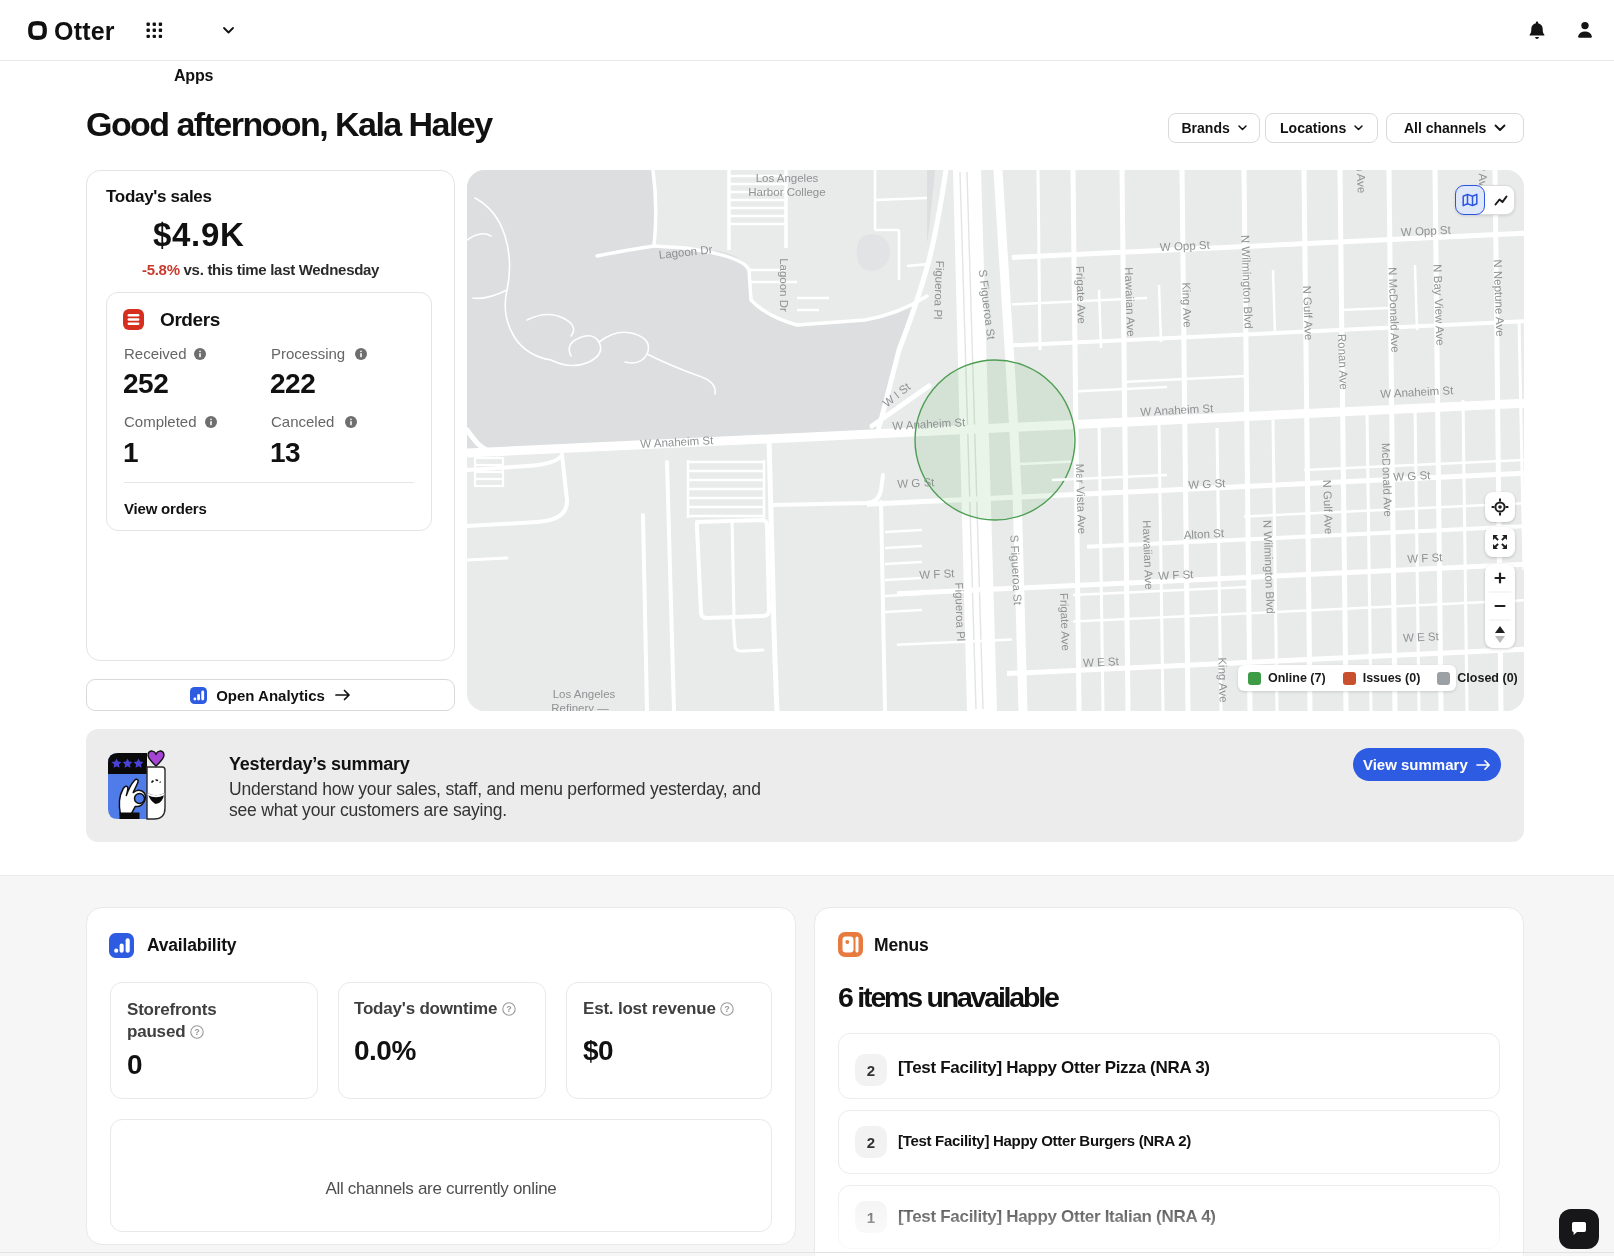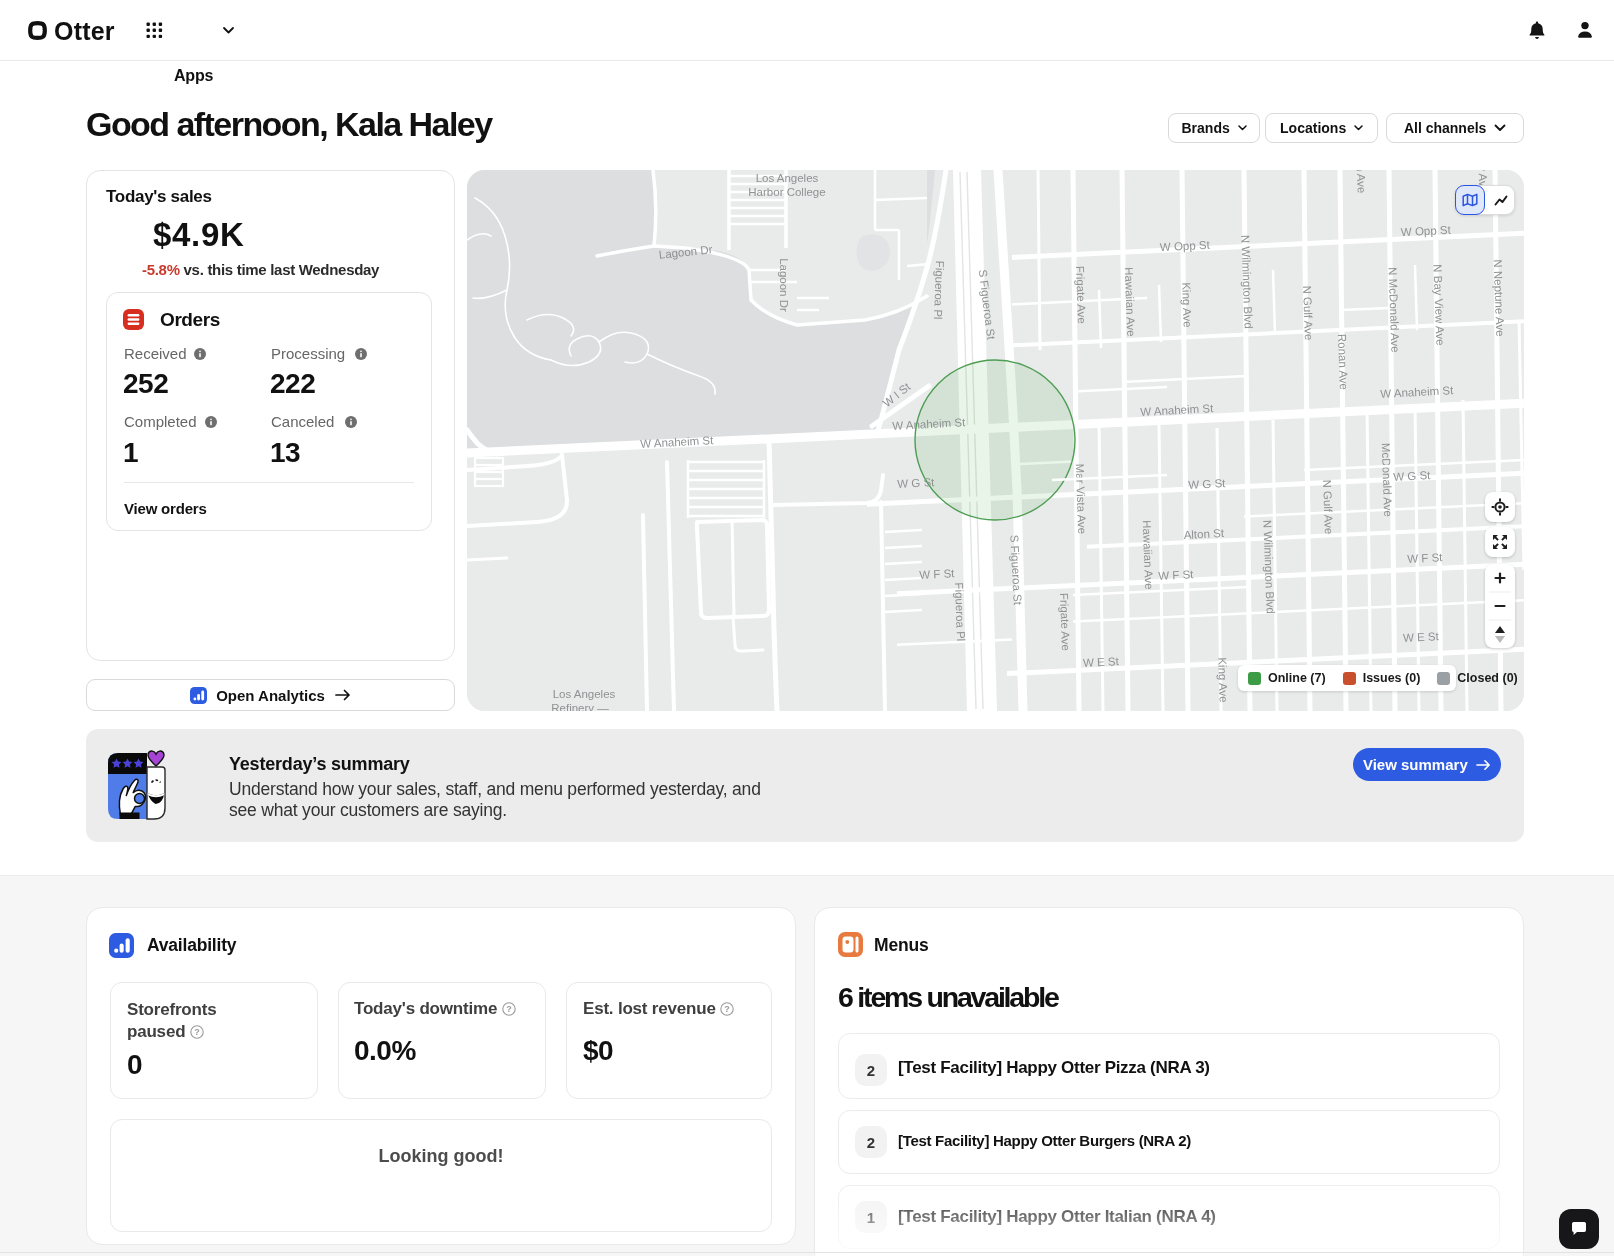--- a/index.html
+++ b/index.html
@@ -400,21 +400,21 @@
       </svg></div>
 <div class="abs" style="left:354px;top:1035px;font-size:28px;font-weight:bold;letter-spacing:-0.5px;">0.0%</div>
 
 <div class="abs" style="left:583px;top:999px;font-size:17px;font-weight:bold;color:#3f3f3f;letter-spacing:-0.2px;">Est. lost revenue <svg width="14" height="14" viewBox="0 0 14 14" style="display:inline;vertical-align:-2px;">
         <circle cx="7" cy="7" r="6.2" fill="none" stroke="#9a9a9a" stroke-width="1.1"></circle>
         <text x="7" y="10" font-size="9" fill="#9a9a9a" text-anchor="middle" font-weight="bold">?</text>
       </svg></div>
 <div class="abs" style="left:583px;top:1035px;font-size:28px;font-weight:bold;letter-spacing:-0.5px;">$0</div>
 
 <div class="card" style="left:110px;top:1119px;width:662px;height:113px;border-radius:12px;border-color:#e9e9e9;"></div>
-<div class="abs" style="left:110px;top:1146px;width:662px;text-align:center;font-size:18px;font-weight:bold;color:#4c4c4c;">Looking good!</div>
+<div class="abs" style="left:110px;top:1179px;width:662px;text-align:center;font-size:17px;color:#4f4f4f;letter-spacing:-0.3px;">All channels are currently online</div>
 
 <div class="card" style="left:814px;top:907px;width:710px;height:360px;border-radius:16px;border-color:#e9e9e9;"></div>
 <svg class="abs" style="left:838px;top:932px;" width="25" height="25" viewBox="0 0 25 25">
   <rect width="25" height="25" rx="7" fill="#e8793f"></rect>
   <rect x="4.5" y="4.5" width="11" height="16" rx="3.2" fill="#fff"></rect>
   <circle cx="9.3" cy="10" r="1.9" fill="#e8793f"></circle>
   <rect x="17.5" y="4.5" width="3" height="16" rx="1.5" fill="#fff"></rect>
 </svg>
 <div class="abs" style="left:874px;top:935px;font-size:17.5px;font-weight:bold;letter-spacing:-0.2px;">Menus</div>
 <div class="abs" style="left:838px;top:981px;font-size:28.5px;font-weight:bold;letter-spacing:-2.2px;">6 items unavailable</div>

